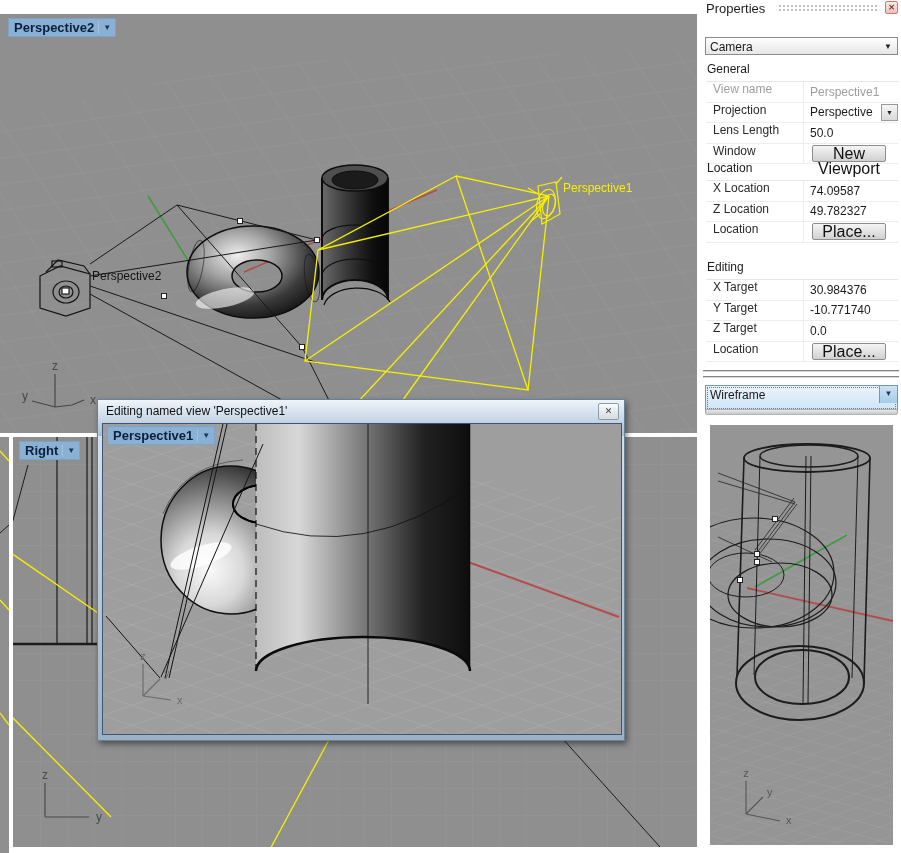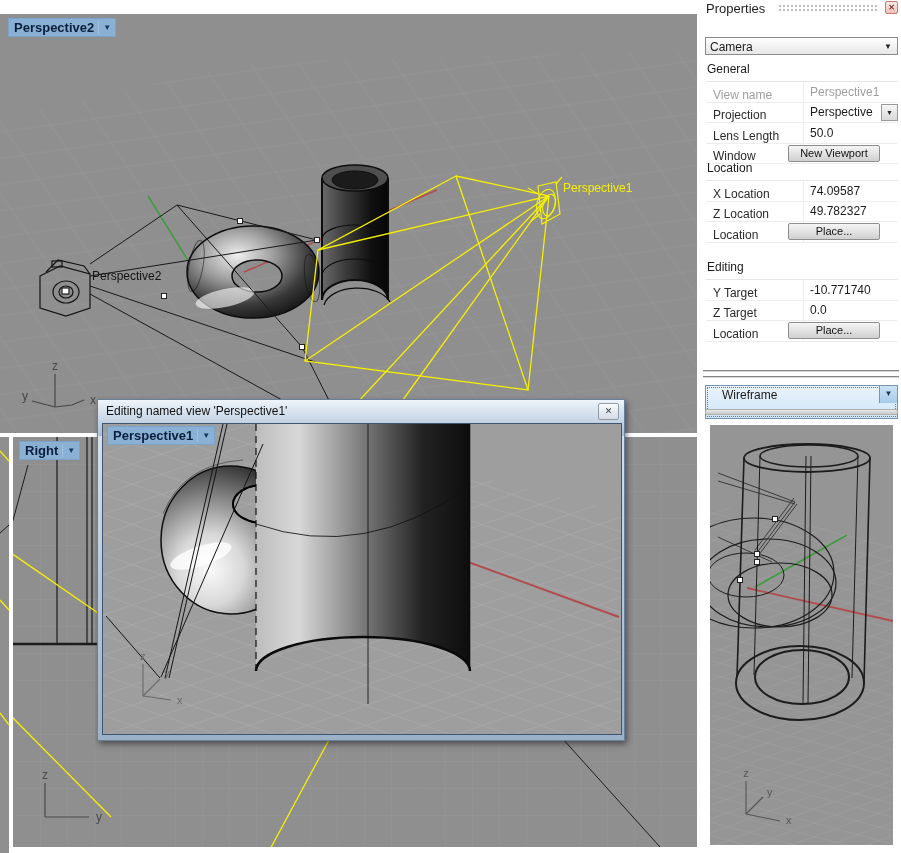--- a/index.html
+++ b/index.html
@@ -34,35 +34,35 @@
     background-image:radial-gradient(circle,#bdbdbd 1px,rgba(0,0,0,0) 1.3px);background-size:4px 4px;}
   .p-close{position:absolute;right:0;top:0;width:13px;height:13px;border:1px solid #c87a72;border-radius:2px;
     background:linear-gradient(#fbe9e7,#eec1ba);color:#7a3b33;font-size:8px;line-height:12px;
     text-align:center;font-weight:bold;cursor:pointer;box-sizing:border-box;}
   .combo1{position:absolute;top:37px;left:4px;width:193px;height:18px;border:1px solid #8b8b8b;
     background:linear-gradient(#ffffff,#e6e6e6);padding:2px 4px;box-sizing:border-box;cursor:pointer;}
   .combo1 .arr{position:absolute;right:5px;top:4px;font-size:8px;color:#222;}
   .sect{position:absolute;left:5px;width:192px;}
   .sect-label{height:19px;color:#1b1b1b;padding-left:1px;}
   .rowgrid{border-top:1px solid #e6e6e6;}
-  .row{display:flex;height:19.5px;border-bottom:1px solid #ededed;align-items:flex-end;}
+  .row{display:flex;height:19.5px;border-bottom:1px solid #ededed;align-items:flex-start;}
   .row .lbl{width:97px;padding-left:7px;color:#2a2a2a;box-sizing:border-box;}
   .row .val{flex:1;padding-left:6px;position:relative;height:100%;display:flex;align-items:center;
     border-left:1px solid #ededed;box-sizing:border-box;}
   .row.muted .lbl,.row.muted .val{color:#9e9e9e;}
   .mini-combo{position:absolute;right:0;top:1px;width:17px;height:17px;border:1px solid #9a9a9a;
     background:linear-gradient(#f6f6f6,#d9d9d9);text-align:center;font-size:7px;line-height:16px;
     color:#222;box-sizing:border-box;cursor:pointer;}
-  .win-btn{position:absolute;right:18px;top:1px;width:92px;height:17px;border:1px solid #8e8e8e;border-radius:2px;
-    background:linear-gradient(#f5f5f5,#d0d0d0);font-size:11px;text-align:center;line-height:15px;
+  .win-btn{position:absolute;right:12px;top:1px;width:74px;height:17px;border:1px solid #8e8e8e;border-radius:2px;
+    background:linear-gradient(#f5f5f5,#d0d0d0);font-size:16px;text-align:center;line-height:15px;
     color:#111;box-sizing:border-box;cursor:pointer;}
   .splitter{position:absolute;left:2px;width:196px;top:370px;height:8px;
     border-top:2px groove #d8d8d8;border-bottom:2px groove #d8d8d8;box-sizing:border-box;}
-  .combo2{position:absolute;top:385px;left:4px;width:193px;height:34px;border:1px solid #7496b4;
-    background:linear-gradient(#eaf3fb,#cfe5f7);padding:2px 16px;box-sizing:border-box;
+  .combo2{position:absolute;top:385px;left:4px;width:193px;height:26px;border:1px solid #7496b4;
+    background:linear-gradient(#eaf3fb,#cfe5f7);padding:2px 4px;box-sizing:border-box;
     outline:1px dotted #5f7d9c;outline-offset:-3px;cursor:pointer;}
   .combo2 .arrbox{position:absolute;right:0;top:0;width:17px;height:17px;border-left:1px solid #7496b4;
     background:linear-gradient(#cbe2f5,#a6cbea);text-align:center;font-size:8px;line-height:16px;color:#1a3a5c;}
   .p-bar{position:absolute;top:409px;left:4px;width:193px;height:6px;border:1px solid #b0b0b0;border-radius:2px;
     background:linear-gradient(#e8e8e8,#c9c9c9);box-sizing:border-box;}
   text{font-family:"Liberation Sans",sans-serif;}
 </style>
 </head>
 <body>
 
@@ -351,20 +351,24 @@
           <span class="win-btn">Place...</span>
         </span>
       </div>
     </div>
   </div>
 
   <div class="sect" style="top:260px;">
     <div class="sect-label">Editing</div>
     <div class="rowgrid">
       <div class="row">
+        <span class="lbl">X Target</span>
+        <span class="val">30.984376</span>
+      </div>
+      <div class="row">
         <span class="lbl">Y Target</span>
         <span class="val">-10.771740</span>
       </div>
       <div class="row">
         <span class="lbl">Z Target</span>
         <span class="val">0.0</span>
       </div>
       <div class="row">
         <span class="lbl">Location</span>
         <span class="val">

